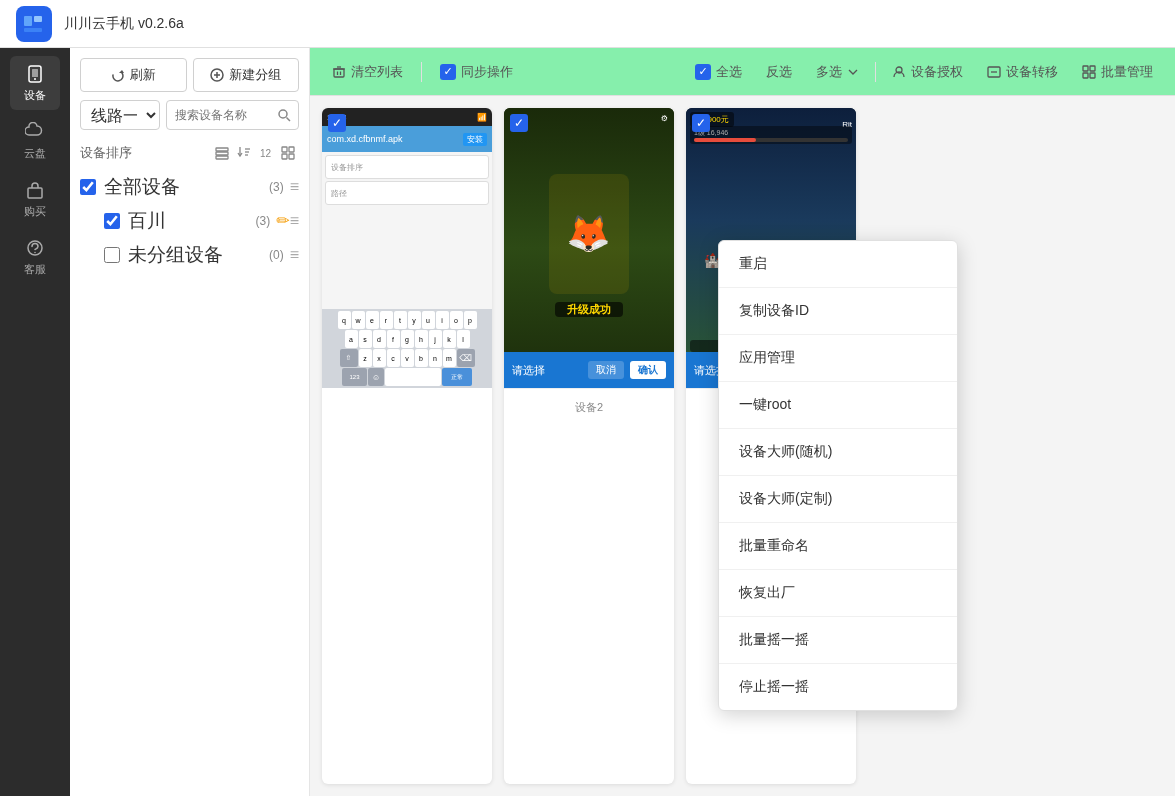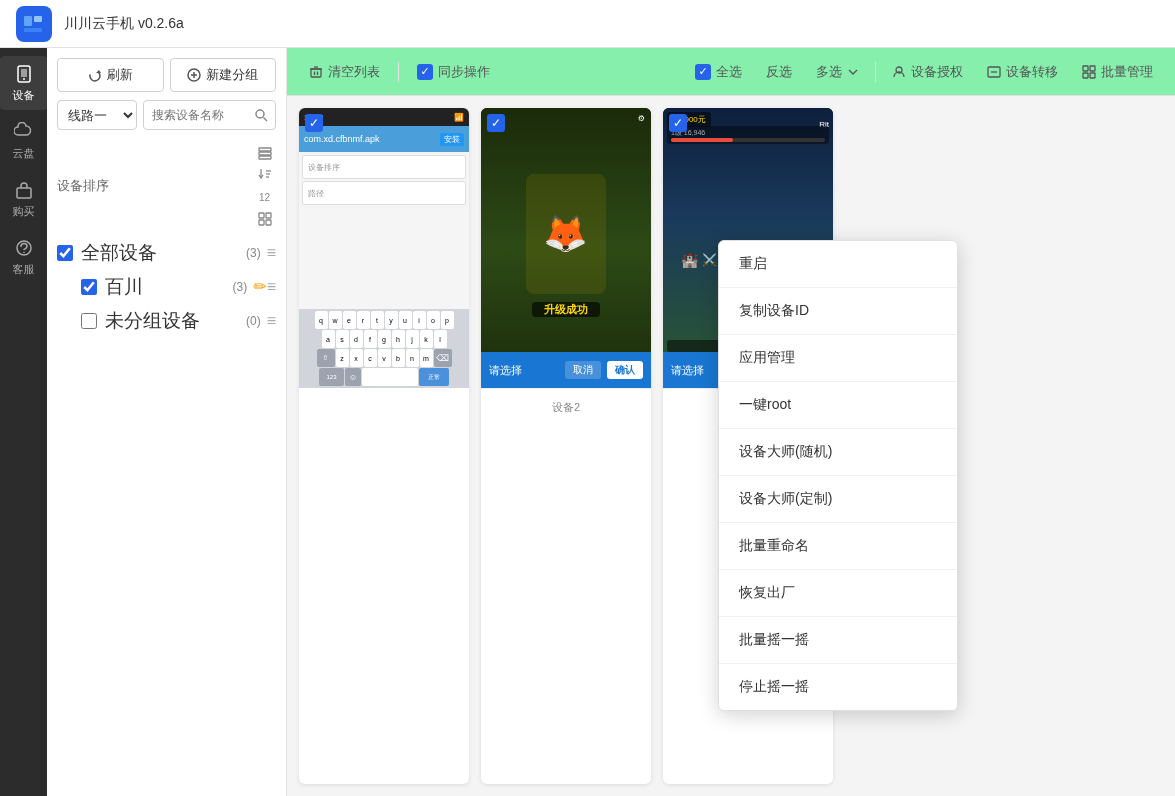--- a/index.html
+++ b/index.html
@@ -25,21 +25,21 @@
     .title-text { font-size: 14px; color: #333; font-weight: 500; }
 
     
     .main-layout {
       display: flex;
       height: calc(796px - 48px);
     }
 
     
     .icon-sidebar {
-      width: 47px;
+      width: 70px;
       background: #2c2c2c;
       display: flex;
       flex-direction: column;
       align-items: center;
       padding-top: 8px;
       gap: 4px;
     }
     .icon-sidebar-item {
       width: 50px;
       height: 54px;
@@ -94,21 +94,21 @@
       display: flex;
       gap: 6px;
     }
     .line-select {
       width: 80px;
       height: 30px;
       border: 1px solid #d0d0d0;
       border-radius: 4px;
       background: #fff;
       padding: 0 6px;
-      font-size: 13px;
+      font-size: 16px;
       color: #333;
       cursor: pointer;
     }
     .search-input-wrap {
       flex: 1;
       position: relative;
     }
     .search-input {
       width: 100%;
       height: 30px;
@@ -127,21 +127,21 @@
       color: #888;
     }
     .device-sort-row {
       padding: 4px 10px 6px;
       display: flex;
       align-items: center;
       justify-content: space-between;
       color: #666;
       font-size: 13px;
     }
-    .sort-icons { display: flex; align-items: center; flex-direction: column; }
+    .sort-icons { display: flex; align-items: center; }
     .sort-icon-btn {
       width: 22px; height: 22px;
       background: none; border: none; cursor: pointer;
       color: #888; display: flex; align-items: center; justify-content: center;
     }
 
     .device-group {
       padding: 0 6px;
     }
     .group-row {

